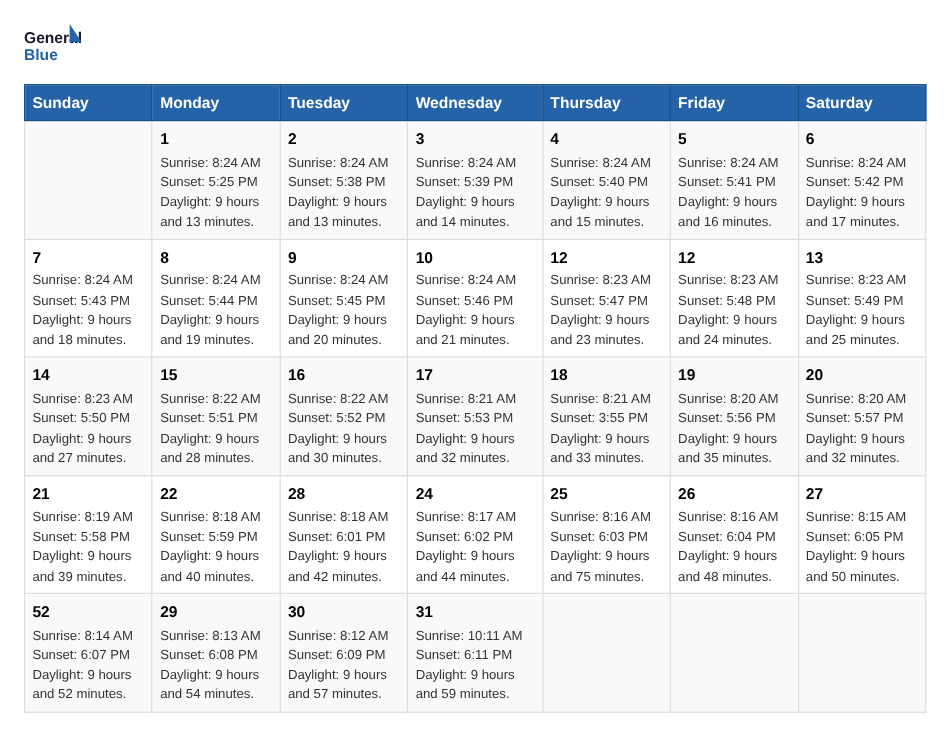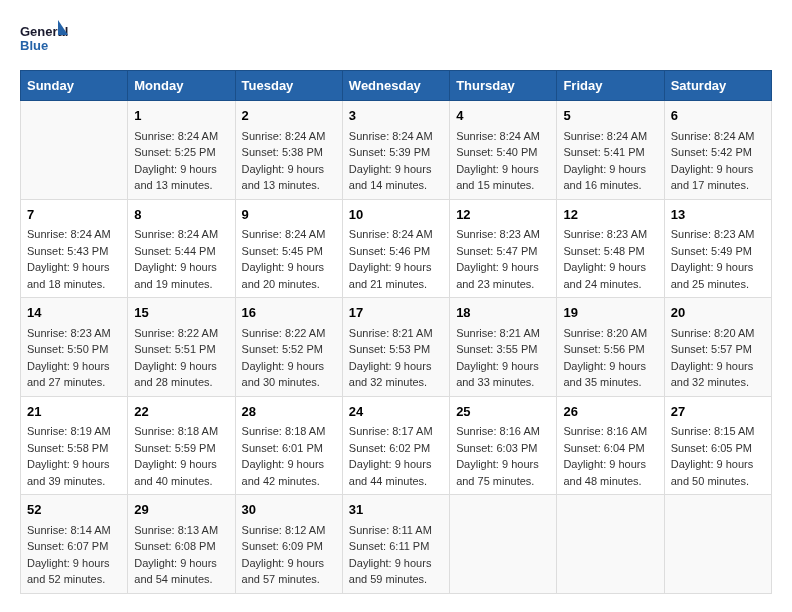--- a/index.html
+++ b/index.html
@@ -321,21 +321,21 @@
         </td>
         <td>
           <span class="day-num">30</span>
           <div class="cell-text">Sunrise: 8:12 AM</div>
           <div class="cell-text">Sunset: 6:09 PM</div>
           <div class="cell-text">Daylight: 9 hours</div>
           <div class="cell-text">and 57 minutes.</div>
         </td>
         <td>
           <span class="day-num">31</span>
-          <div class="cell-text">Sunrise: 8:11 AM</div>
+          <div class="cell-text">Sunrise: 10:11 AM</div>
           <div class="cell-text">Sunset: 6:11 PM</div>
           <div class="cell-text">Daylight: 9 hours</div>
           <div class="cell-text">and 59 minutes.</div>
         </td>
         <td></td>
         <td></td>
         <td></td>
       </tr>
     </tbody>
 </table>

